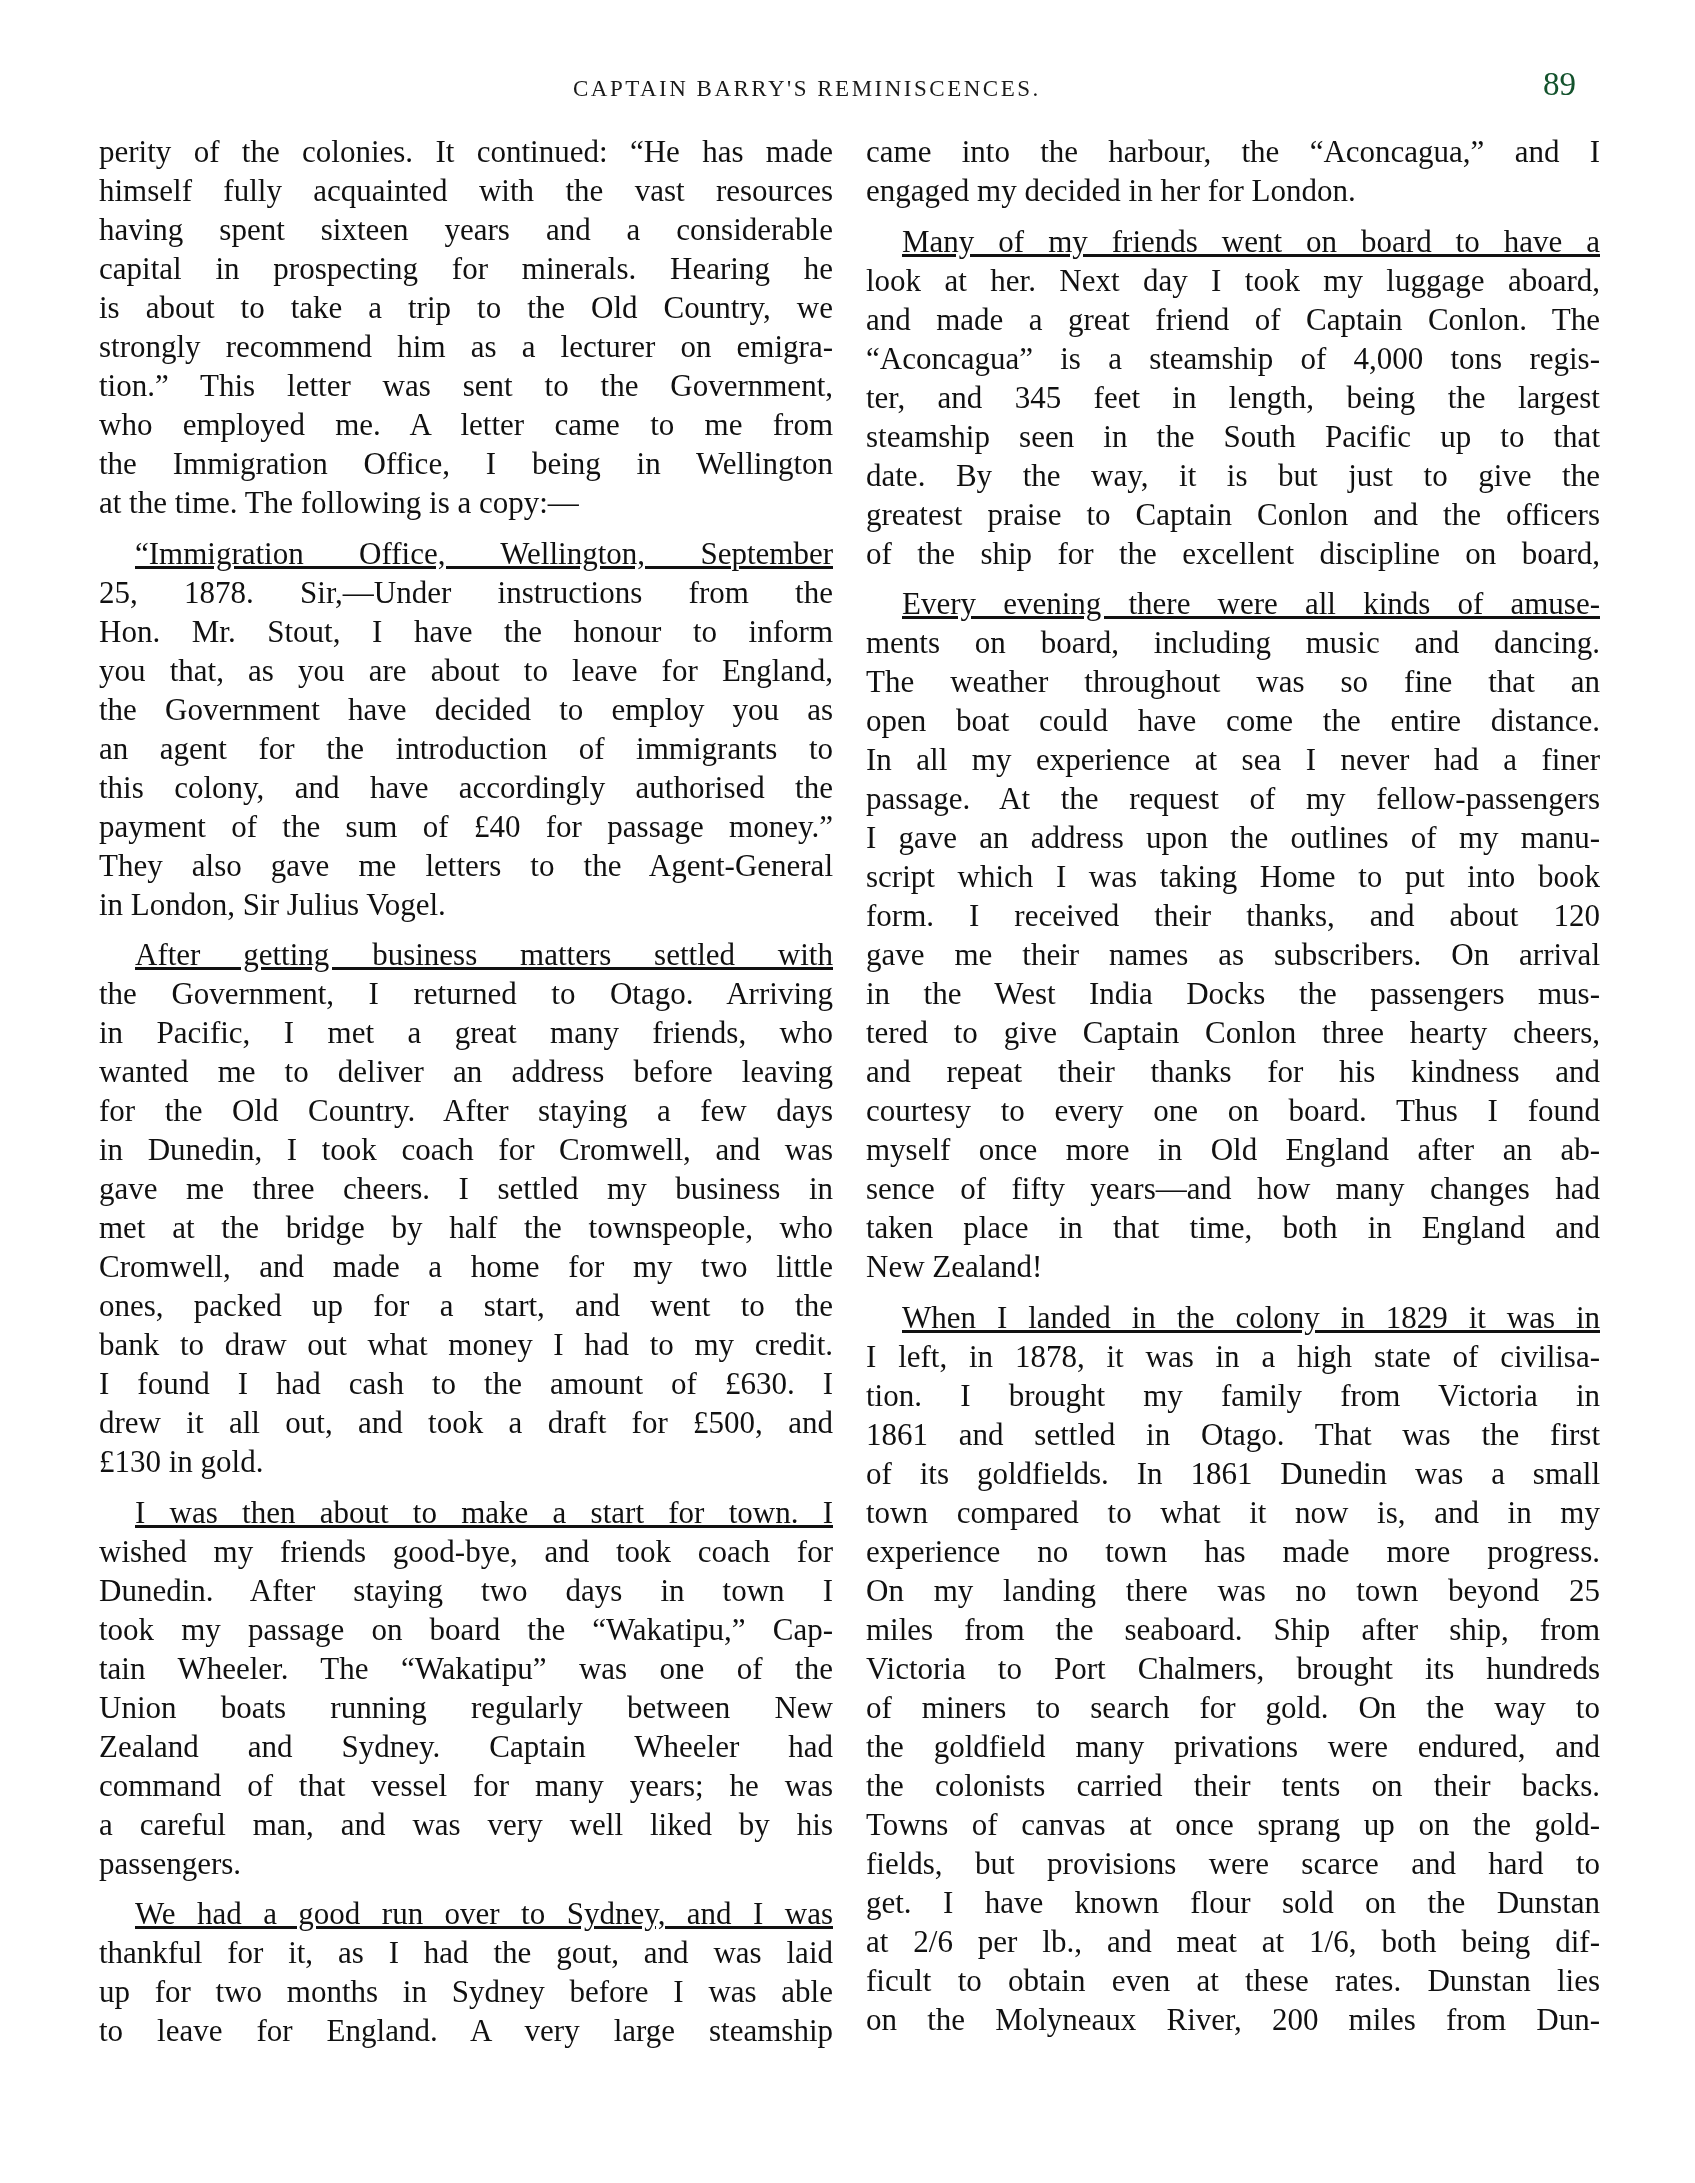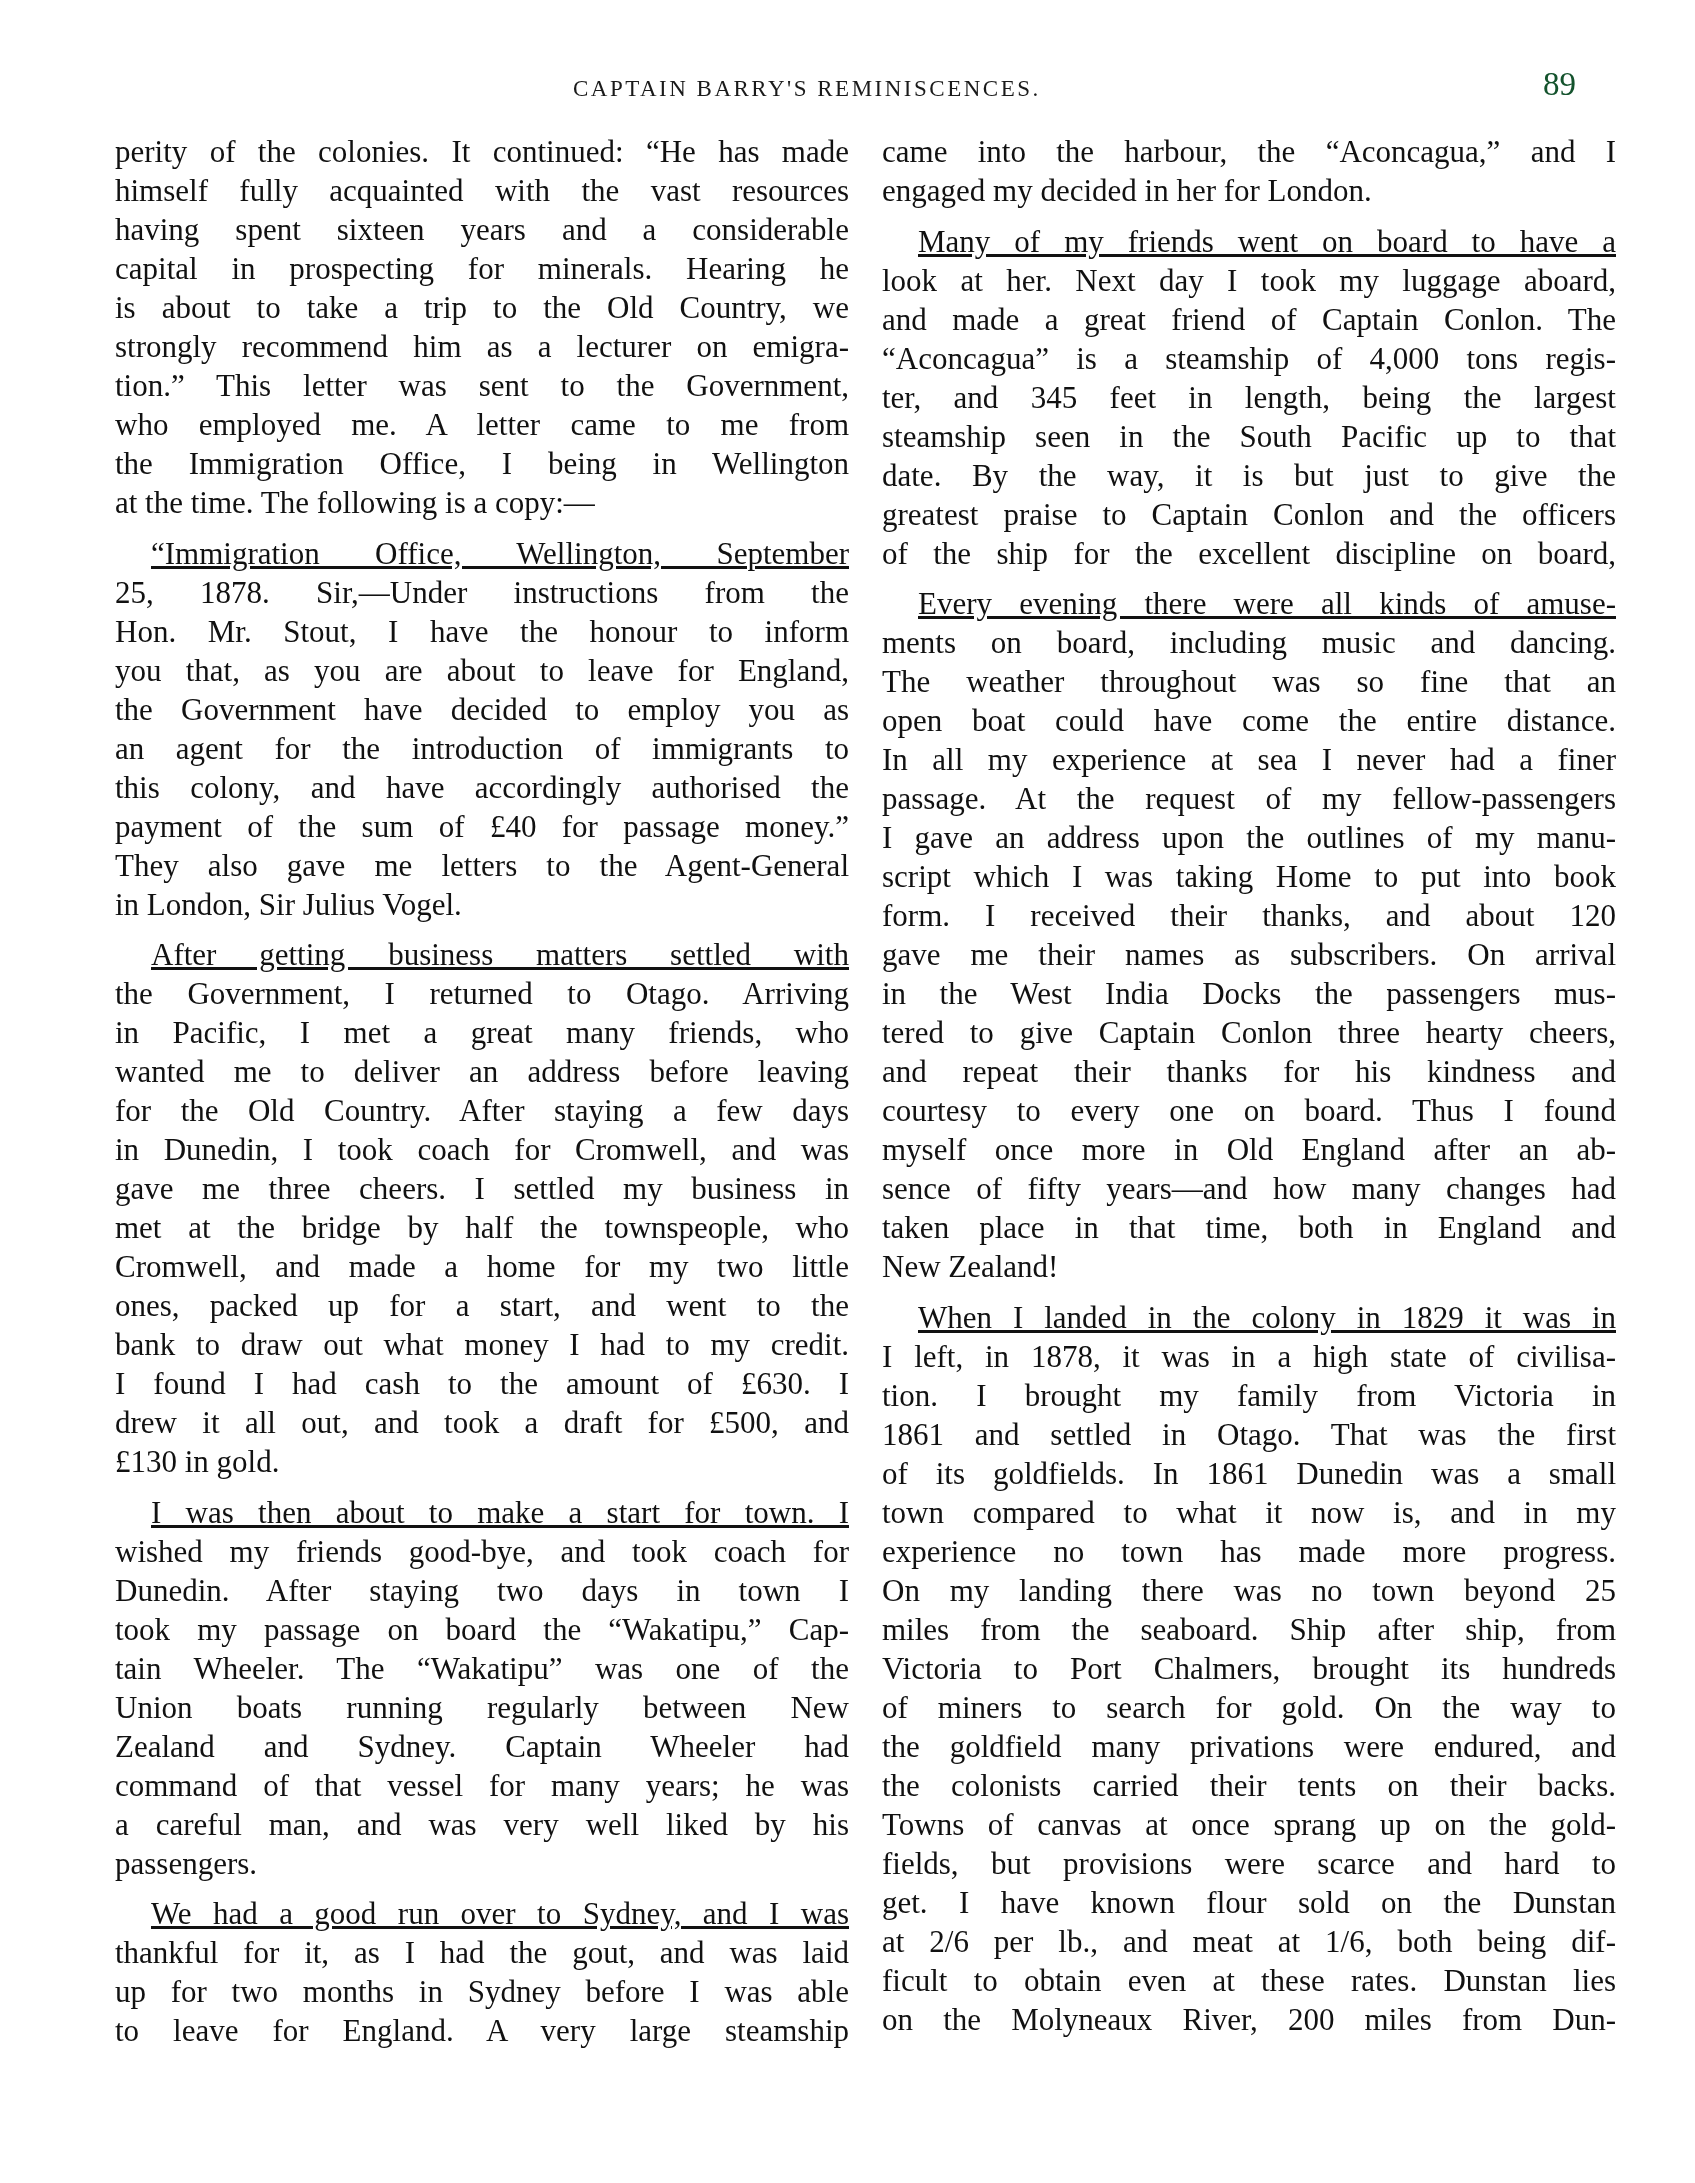--- a/index.html
+++ b/index.html
@@ -14,21 +14,21 @@
   .running-title {
     position: absolute; left: 573px; top: 3px;
     font-size: 23px; letter-spacing: 2.5px; text-transform: uppercase;
     color: #1a1a1a;
   }
   .page-number {
     position: absolute; left: 1525px; top: -6.6px;
     font-size: 33px; color: #14532d; margin-left: 18px;
   }
   .column {
-    position: absolute; top: 132px; width: 734px; margin-left: 16px;
+    position: absolute; top: 132px; width: 734px;
   }
   .col-left { left: 99px; }
   .col-right { left: 866px; width: 734px; }
   .para { margin: 0; }
   .para + .para { margin-top: 11.6px; }
   .line {
     display: block; height: 39px; line-height: 39px;
     font-size: 31px; white-space: nowrap;
     text-align: justify; text-align-last: justify;
   }

